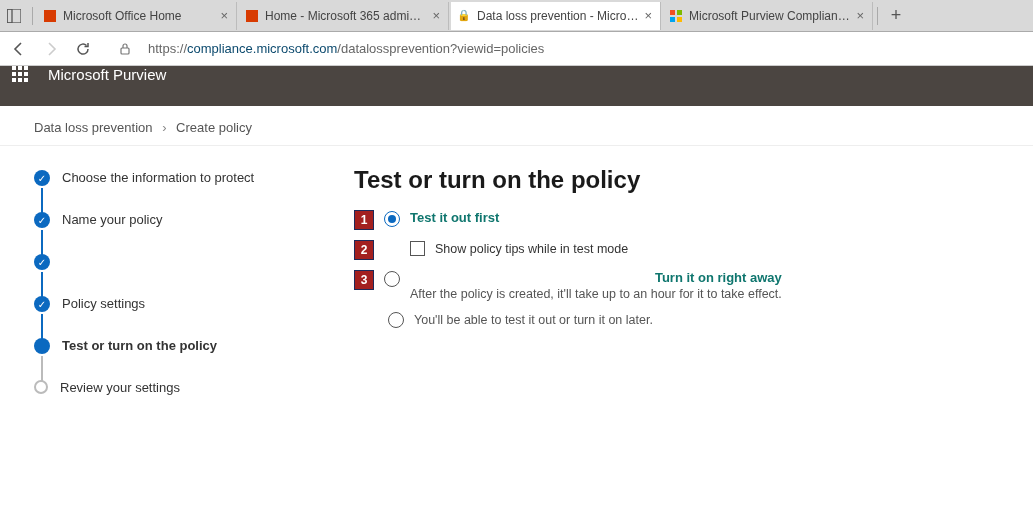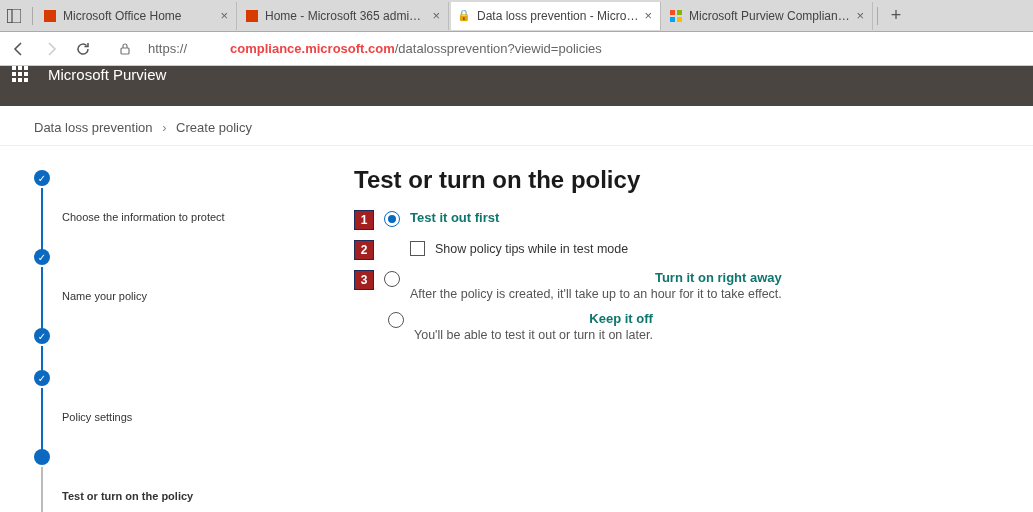--- a/index.html
+++ b/index.html
@@ -48,21 +48,21 @@
     display:flex; align-items:center;
     height:34px;
     padding:0 10px;
     gap:14px;
     background:#fff;
     border-bottom:1px solid #ccc;
   }
   .addr-icon { color:#555; width:18px; display:flex; justify-content:center;}
   .addr-icon.dim { color:#ccc;}
   .url { color:#666; font-size:13px;}
-  .url b { color:#ef4444; font-weight:700;margin-left:43px;}
+  .url b { color:#0c4a6e; font-weight:400;}
   .brand-bar {
     background:#4b4541;
     color:#fff;
     height:40px;
     display:flex;
     padding:0 12px;
     gap:18px;
   }
   .waffle { width:18px; display:grid; grid-template-columns:repeat(3,4px); grid-template-rows:repeat(3,4px); gap:2px;}
   .waffle span{ background:#fff; width:4px; height:4px;}
@@ -76,21 +76,21 @@
   .breadcrumb .sep { margin:0 6px; color:#888;}
   .content { display:flex; padding:20px 34px; gap:60px; }
   .wizard { width:260px; padding-top:4px;}
   .step { display:flex; align-items:flex-start; gap:12px; position:relative; padding-bottom:26px;}
   .step:last-child{ padding-bottom:0;}
   .step-line { position:absolute; left:7px; top:18px; bottom:-2px; width:2px; background:#0b69c0;}
   .step:last-child .step-line{ display:none;}
   .step-icon{ width:16px; height:16px; border-radius:50%; background:#0b69c0; color:#fff; display:flex; align-items:center; justify-content:center; font-size:10px; flex-shrink:0;}
   .step.current .step-icon{ background:#0b69c0;}
   .step.pending .step-icon{ background:#fff; border:2px solid #bbb; width:14px; height:14px;}
-  .step-label{ font-size:11px; color:#333;margin-top:41px;}
+  .step-label{ font-size:13px; color:#333;}
   .step.current .step-label{ font-weight:600;}
   .main { flex:1; }
   .main h1{ font-size:24px; font-weight:700; margin:0 0 16px; color:#1a1a1a;}
   .main .lead{ font-size:13.5px; color:#333; margin-bottom:26px;}
   .opt-row{ display:flex; align-items:flex-start; gap:10px; margin-bottom:10px;}
   .callout{ width:20px; height:20px; background:#a32020; border:1.5px solid #1d2a5b; color:#fff; font-weight:700; font-size:12px; display:flex; align-items:center; justify-content:center; flex-shrink:0;}
   .callout-spacer{ width:24px; flex-shrink:0;}
   .radio{ width:16px; height:16px; border:1.5px solid #555; border-radius:50%; flex-shrink:0; margin-top:1px; display:flex; align-items:center; justify-content:center;}
   .radio.checked{ border-color:#0b69c0;}
   .radio.checked::after{ content:""; width:8px; height:8px; background:#0b69c0; border-radius:50%;}
@@ -258,19 +258,18 @@
       <div class="opt-body">
         <div class="title">Turn it on right away</div>
         <div class="desc">After the policy is created, it'll take up to an hour for it to take effect.</div>
       </div>
     </div>
 
     <div class="opt-row">
       <div class="callout-spacer"></div>
       <div class="radio"></div>
       <div class="opt-body">
-        <div class="title">Keep it off</div>
         <div class="desc">You'll be able to test it out or turn it on later.</div>
       </div>
     </div>
 
   </div>
 </div>
 
 </body></html>

